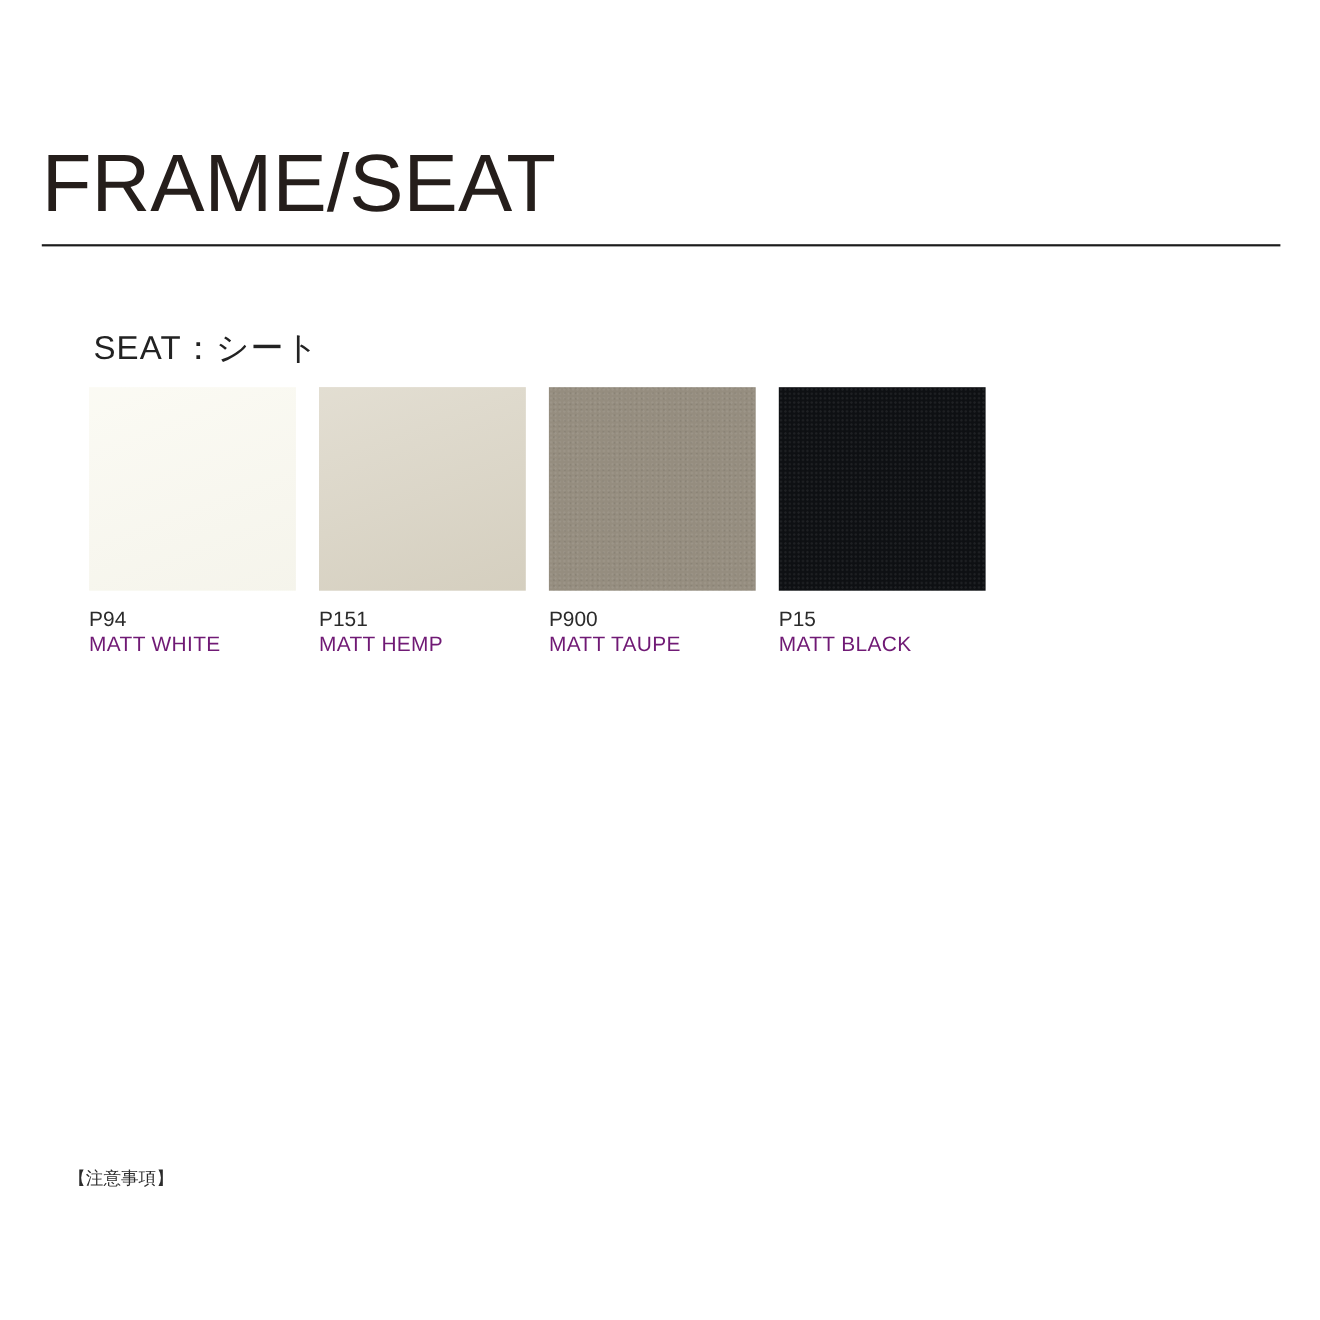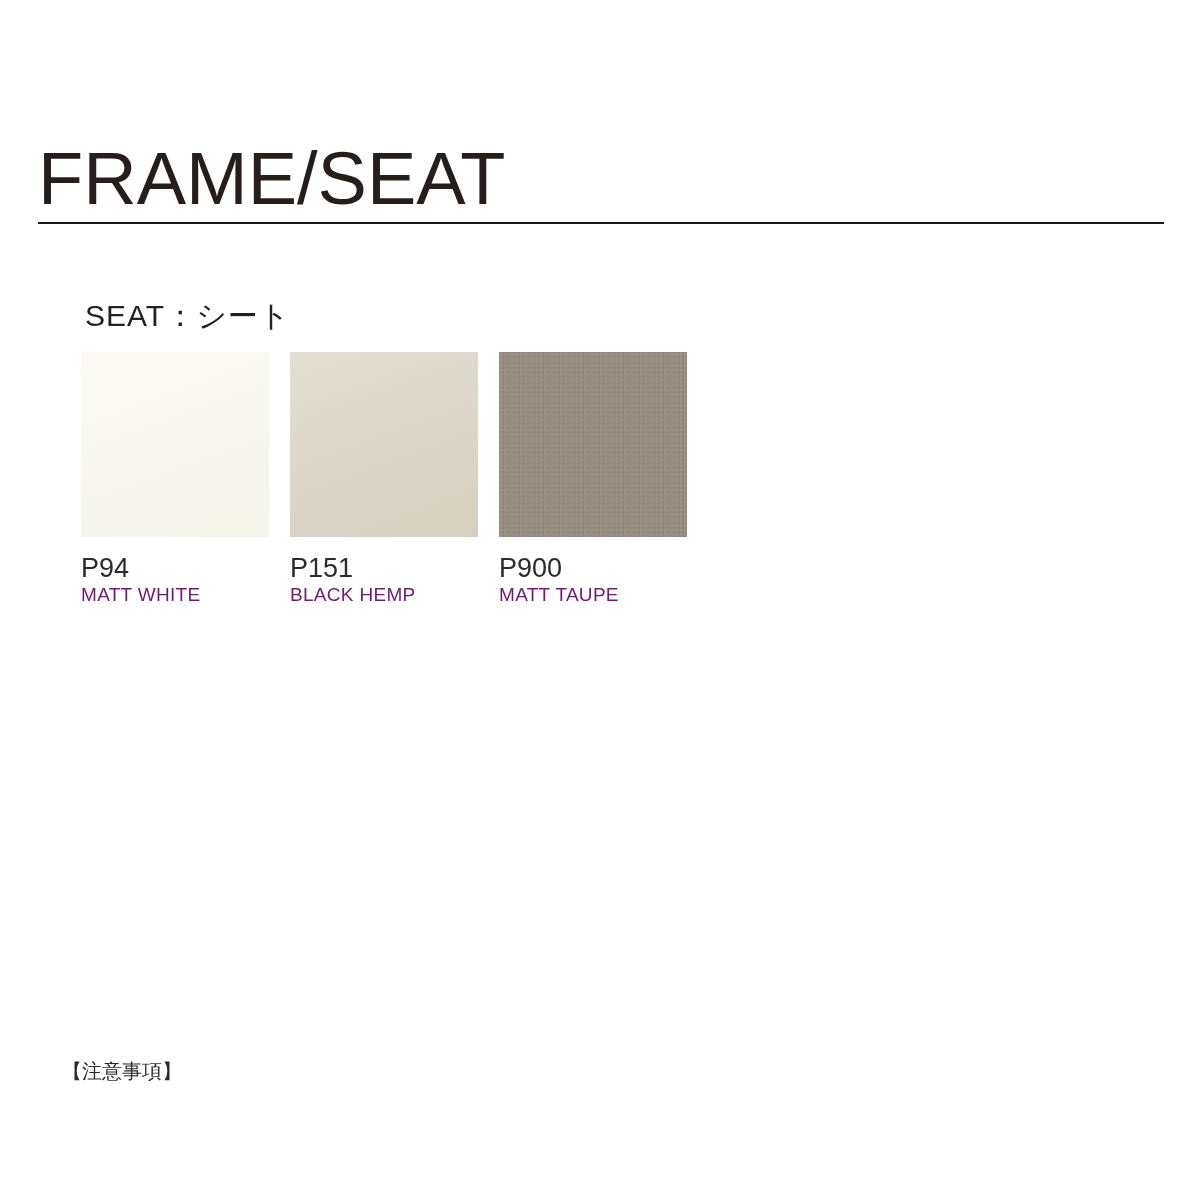--- a/index.html
+++ b/index.html
@@ -14,21 +14,20 @@
 
   .page-title {
     position: absolute;
     left: 38px; top: 130px;
     font-size: 74px;
     font-weight: 500;
     letter-spacing: 0px;
     color: #251e1b;
     line-height: 1;
     white-space: nowrap;
-    margin-top: 12px;
   }
 
   .title-rule {
     position: absolute;
     left: 38px; top: 222px;
     width: 1126px; height: 2px;
     background: #1c1c1c;
   }
 
   .section-label {
@@ -62,38 +61,38 @@
     background-size: 4px 4px, 5px 5px;
     background-position: 0 0, 2px 3px;
   }
   .swatch-block.soft::after {
     content: "";
     position: absolute; inset: 0;
     background: linear-gradient(160deg, rgba(255,255,255,0.25) 0%, rgba(0,0,0,0.02) 100%);
   }
   .swatch-code {
     margin-top: 17px;
-    font-size: 27px;
+    font-size: 19px;
     line-height: 1.05;
     color: #2b2b2b;
     white-space: nowrap;
   }
   .swatch-name {
     margin-top: 3px;
     font-size: 19px;
     line-height: 1.05;
     color: #701a75;
     letter-spacing: 0.3px;
     white-space: nowrap;
   }
 
   .notes {
     position: absolute;
     left: 62px; top: 1057px;
-    font-size: 20px;
+    font-size: 16px;
     line-height: 29px;
     color: #2b2b2b;
   }
   .notes-heading { white-space: nowrap; }
   .note-line { white-space: nowrap; }
 </style>
 </head>
 <body>
 
 <div class="page">
@@ -108,29 +107,34 @@
 
     <div class="swatch-cell">
       <div class="swatch-block soft" style="background-color: rgb(250, 249, 240);"></div>
       <div class="swatch-code">P94</div>
       <div class="swatch-name">MATT WHITE</div>
     </div>
 
     <div class="swatch-cell">
       <div class="swatch-block soft" style="background-color: rgb(217, 211, 195);"></div>
       <div class="swatch-code">P151</div>
-      <div class="swatch-name">BLACK HEMP</div>
+      <div class="swatch-name">MATT HEMP</div>
     </div>
 
     <div class="swatch-cell">
       <div class="swatch-block textured" style="background-color: rgb(149, 141, 127);"></div>
       <div class="swatch-code">P900</div>
       <div class="swatch-name">MATT TAUPE</div>
     </div>
 
+    <div class="swatch-cell">
+      <div class="swatch-block textured" style="background-color: rgb(14, 16, 19);"></div>
+      <div class="swatch-code">P15</div>
+      <div class="swatch-name">MATT BLACK</div>
+    </div>
 
   </div>
 
   <div class="notes">
     <div class="notes-heading">【注意事項】</div>
   </div>
 
 </div>
 
 </body></html>

